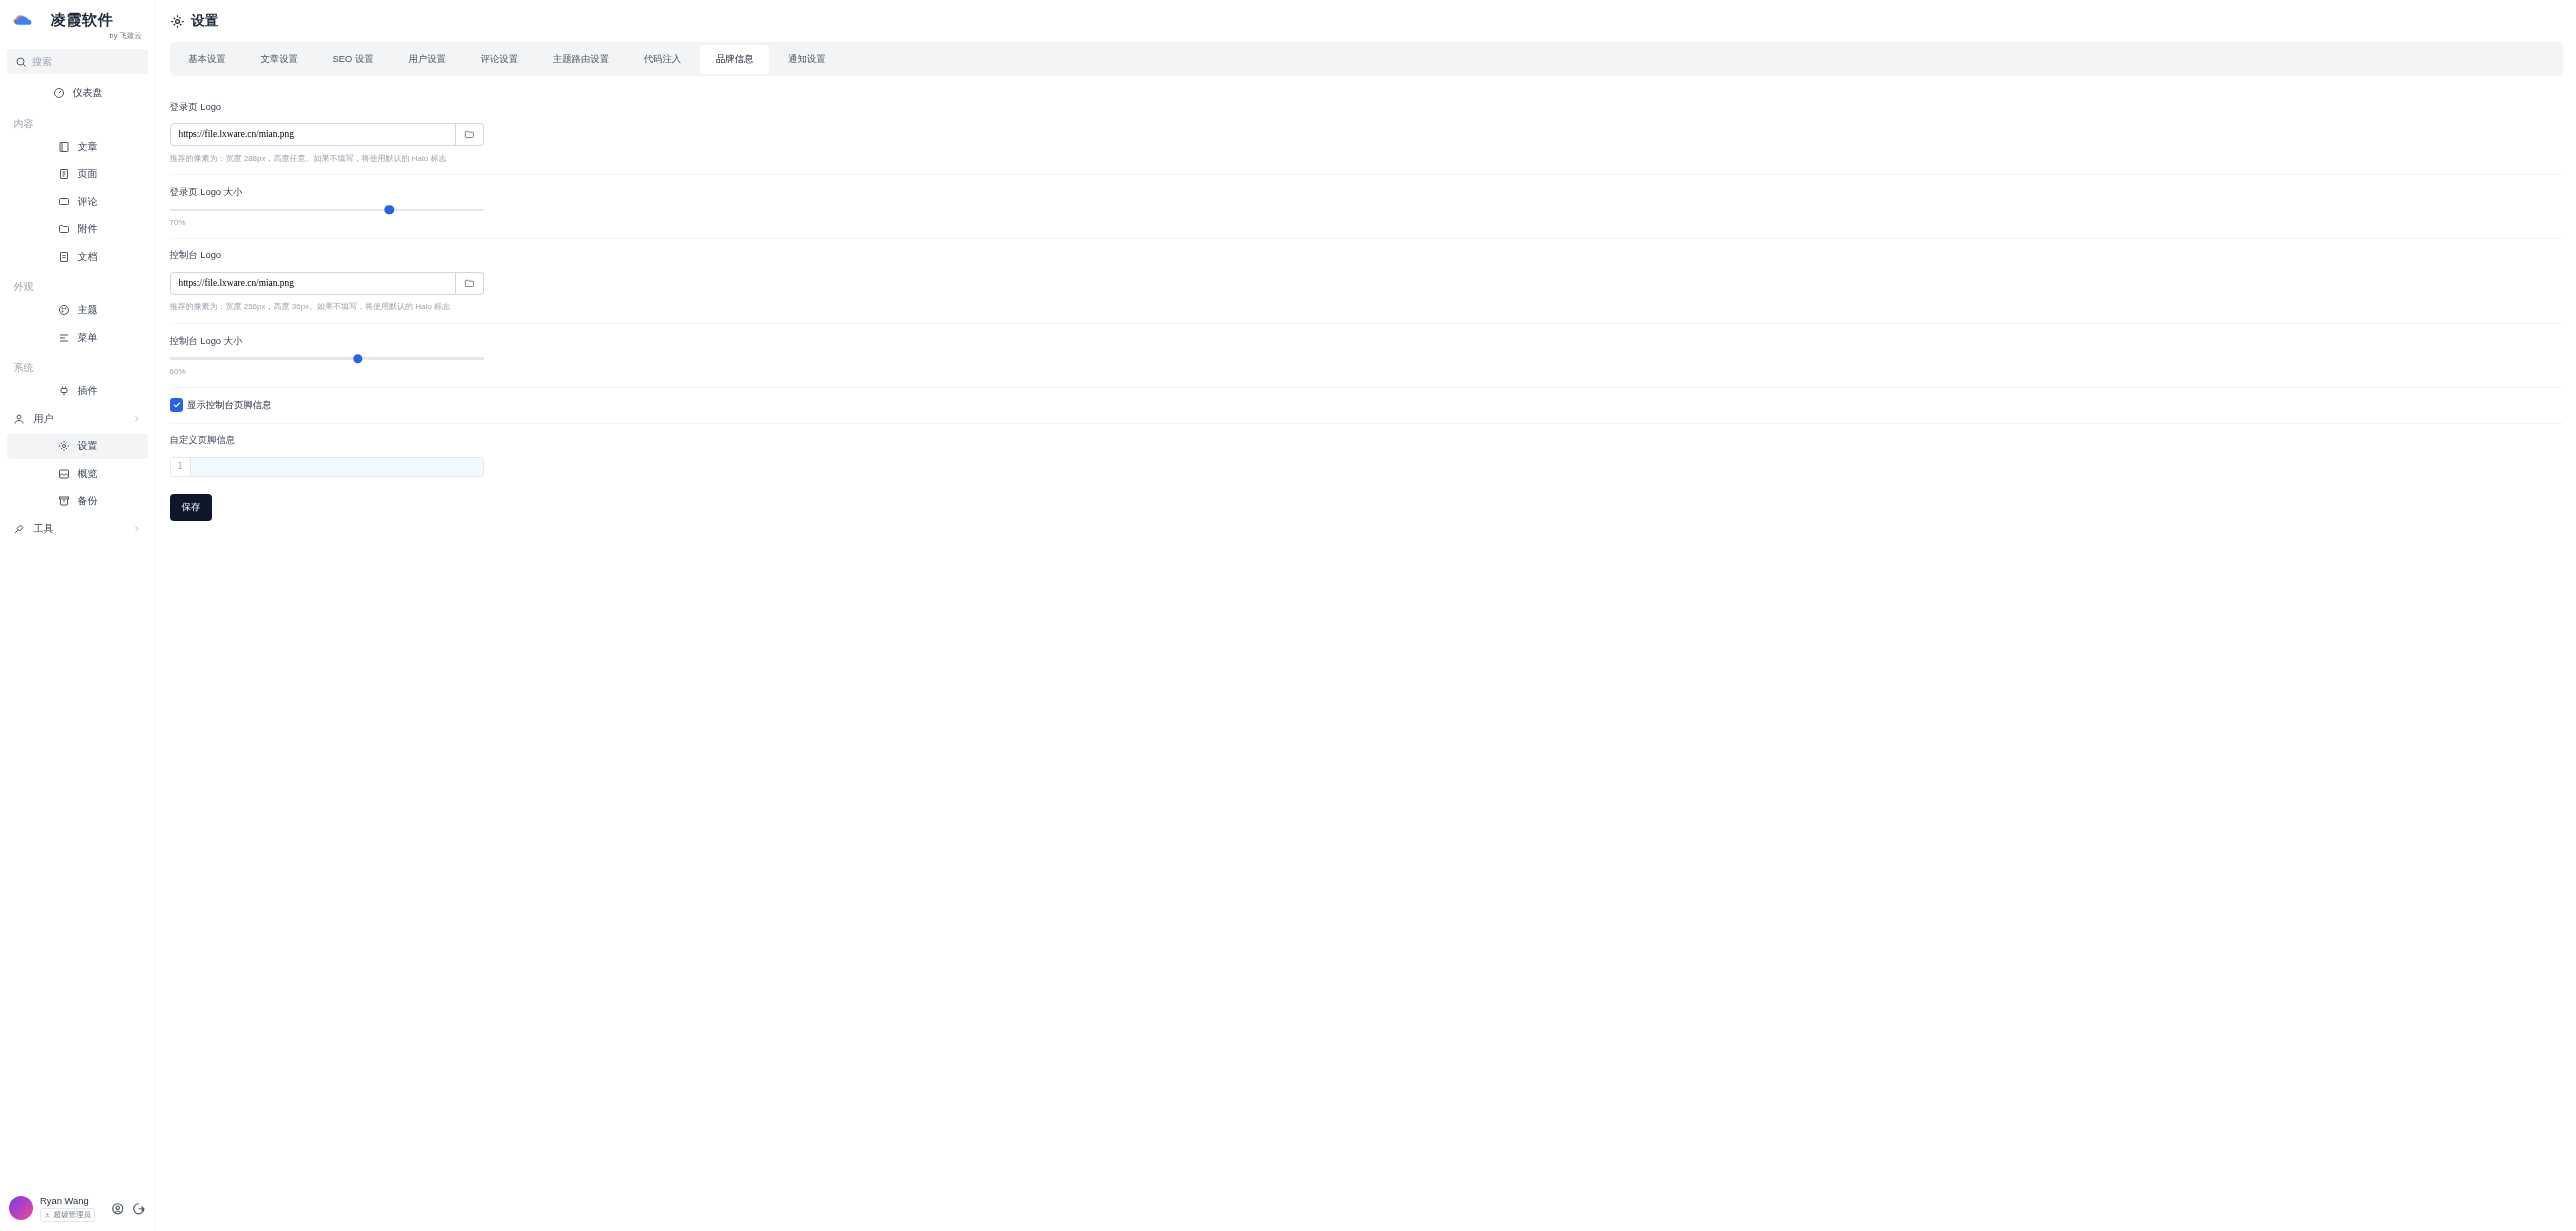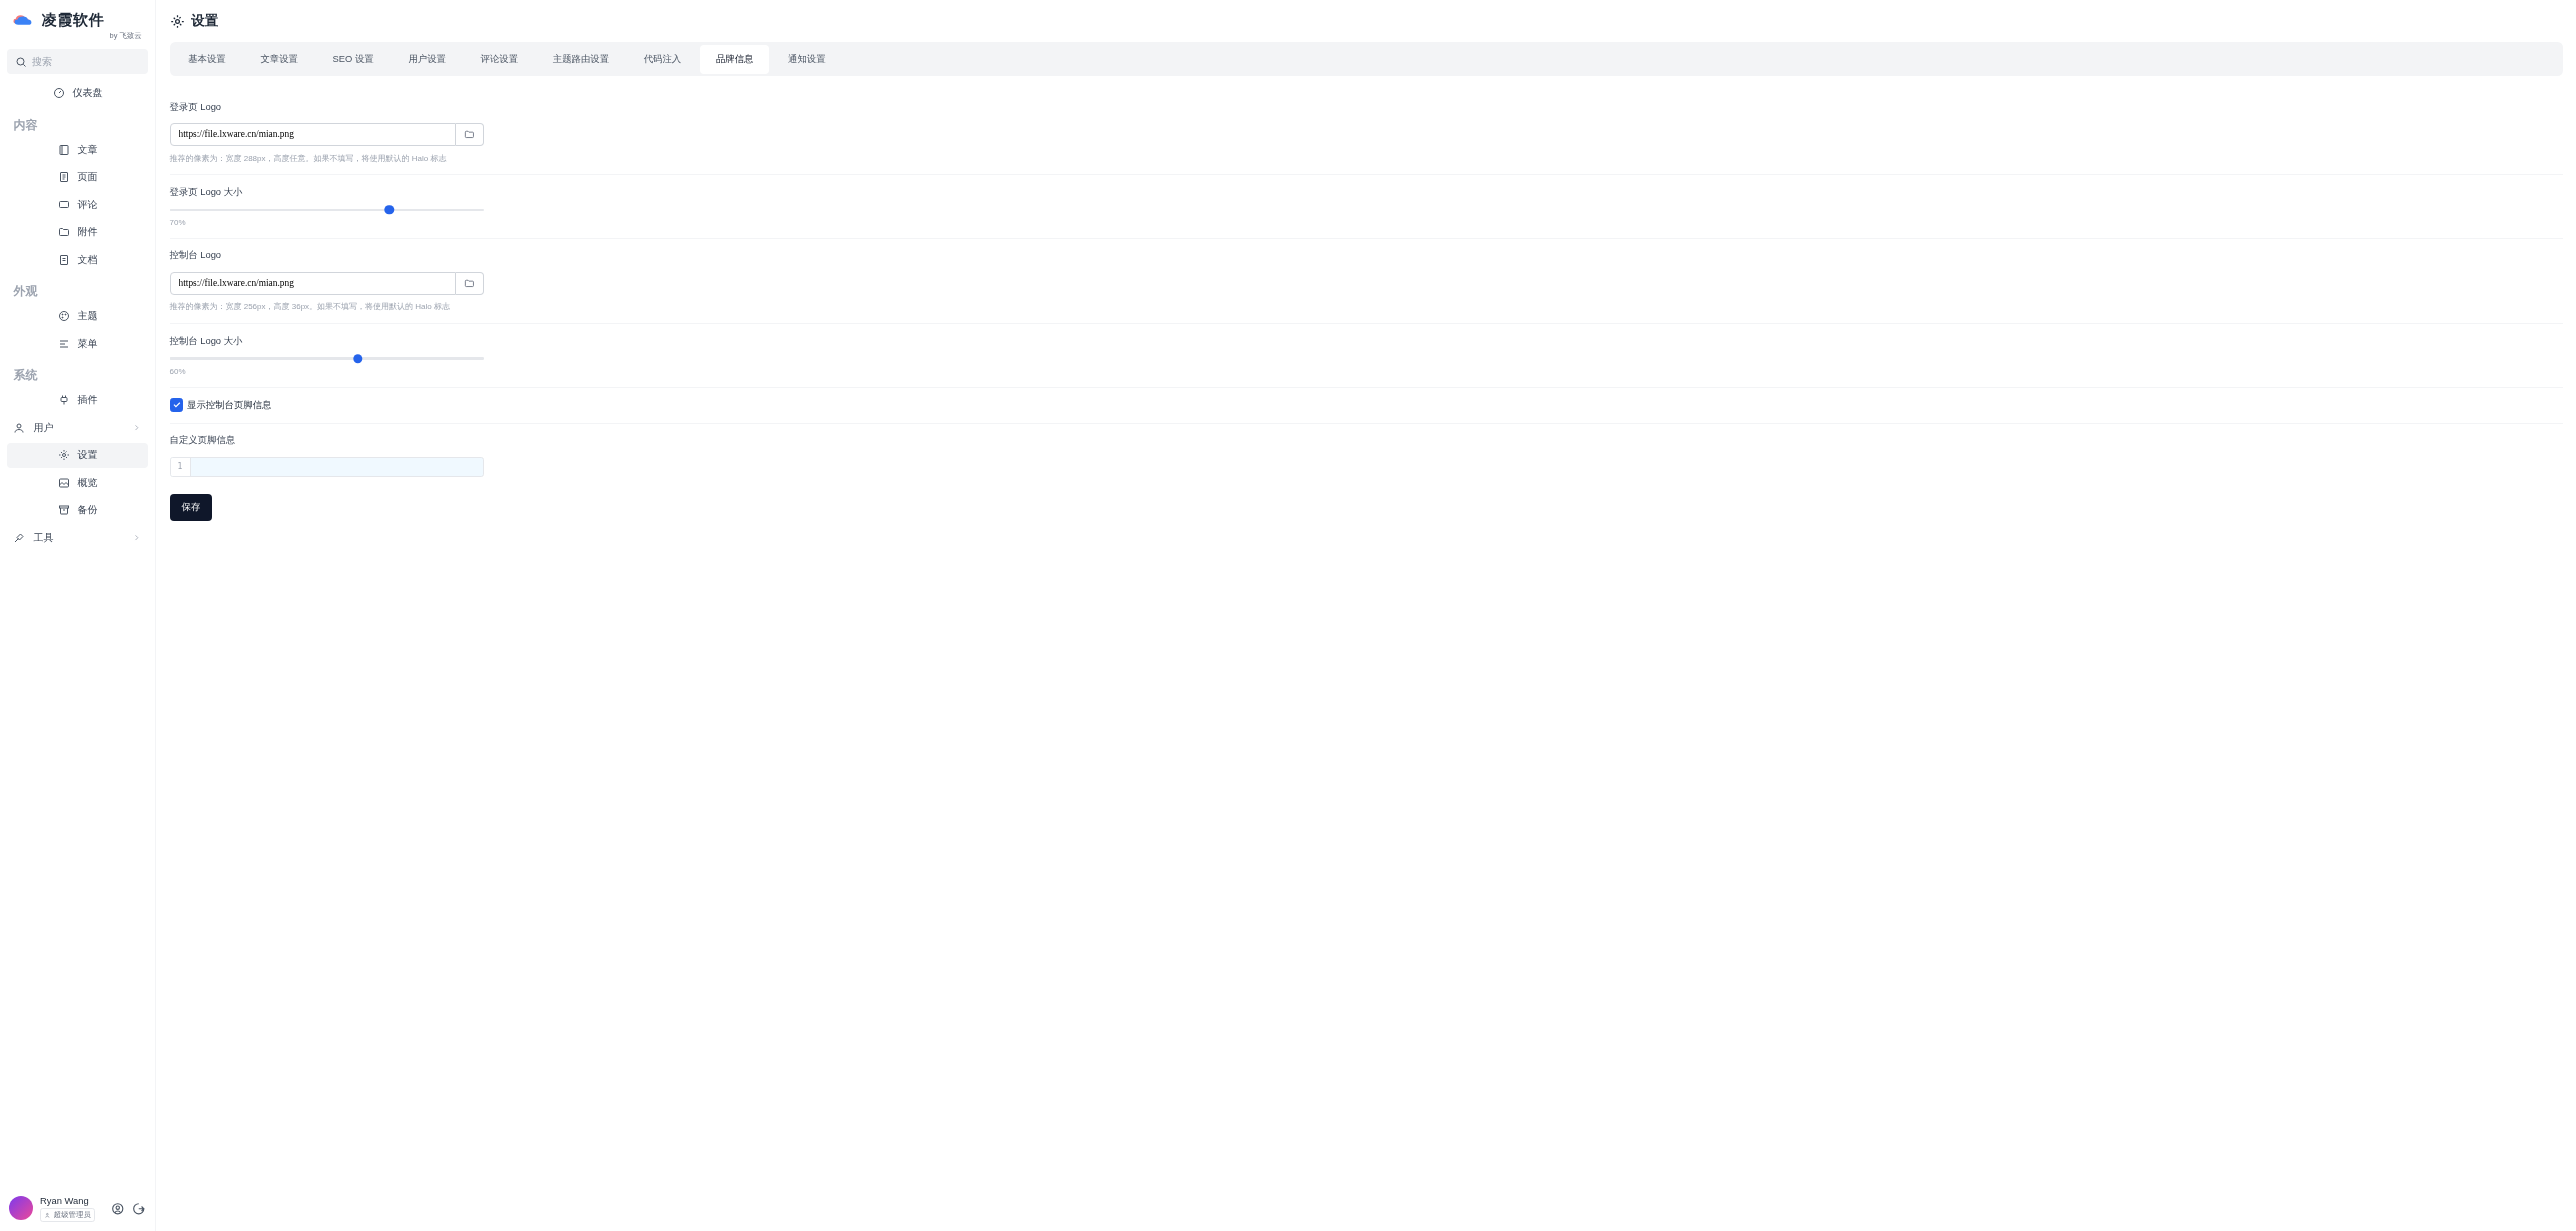--- a/index.html
+++ b/index.html
@@ -3,37 +3,37 @@
   <meta charset="utf-8">
   <style>
     * { margin: 0; padding: 0; box-sizing: border-box; }
     body { font-family: -apple-system, BlinkMacSystemFont, "Segoe UI", "PingFang SC", "Hiragino Sans GB", "Microsoft YaHei", sans-serif; font-size: 9.4px; color: #1f2937; background: #fff; }
     
     .app { display: flex; height: 100vh; }
     
     
     .sidebar { width: 155px; flex-shrink: 0; background: #fff; display: flex; flex-direction: column; padding: 6.7px; }
     .logo-area { padding: 4px 4px 8px; }
-    .logo { display: flex; align-items: center; gap: 7px; }
+    .logo { display: flex; align-items: center; gap: 16px; }
     .logo-mark { width: 24px; height: 16px; }
     .logo-text { font-size: 15px; font-weight: 700; letter-spacing: 0.7px; color: #1f2937; }
     .logo-sub { font-size: 7.4px; color: #6b7280; text-align: right; margin-top: 1.3px; padding-right: 2.7px; }
     
     .search-box { display: flex; align-items: center; gap: 5.4px; background: #f3f4f6; border-radius: 4px; padding: 6.7px 8px; margin-bottom: 6.7px; color: #9ca3af; }
     .search-box input { flex: 1; border: none; background: transparent; outline: none; font-size: 10px; color: #374151; }
     .search-box input::placeholder { color: #9ca3af; }
     .search-kbd { font-size: 8px; color: #9ca3af; }
     
     .nav { flex: 1; overflow-y: auto; }
     .nav-item { display: flex; align-items: center; gap: 8px; padding: 5.4px 6.7px; border-radius: 4px; cursor: pointer; color: #374151; font-size: 10px; margin-bottom: 2.7px; position: relative; justify-content: center; }
     .nav-item.active { background: #f3f4f6; }
     .nav-item.active::before { content: ''; position: absolute; left: -6.7px; top: 4px; bottom: 4px; width: 2px; background: #111827; border-radius: 1.3px; }
     .nav-item .chevron { margin-left: auto; color: #9ca3af; }
     .nav-icon { width: 12px; height: 12px; flex-shrink: 0; color: #4b5563; }
-    .nav-section { font-size: 12px; color: #9ca3af; padding: 8px 6.7px 4px; font-weight: bold; }
+    .nav-section { font-size: 10px; color: #9ca3af; padding: 8px 6.7px 4px; }
     
     .user-footer { display: flex; align-items: center; gap: 6.7px; padding: 6.7px 2.7px 2.7px; margin-top: 20px; }
     .avatar { width: 24px; height: 24px; border-radius: 50%; background: linear-gradient(135deg, #7c3aed, #ec4899); flex-shrink: 0; }
     .user-info { flex: 1; }
     .user-name { font-size: 9.4px; font-weight: 500; color: #1f2937; }
     .user-role { display: inline-flex; align-items: center; gap: 2.7px; font-size: 7.4px; color: #6b7280; border: 0.7px solid #e5e7eb; border-radius: 2.7px; padding: 0.7px 3.4px; margin-top: 2px; }
     .footer-icons { display: flex; gap: 8px; color: #4b5563; }
     .footer-icon { width: 13.5px; height: 13.5px; cursor: pointer; }
     
     

